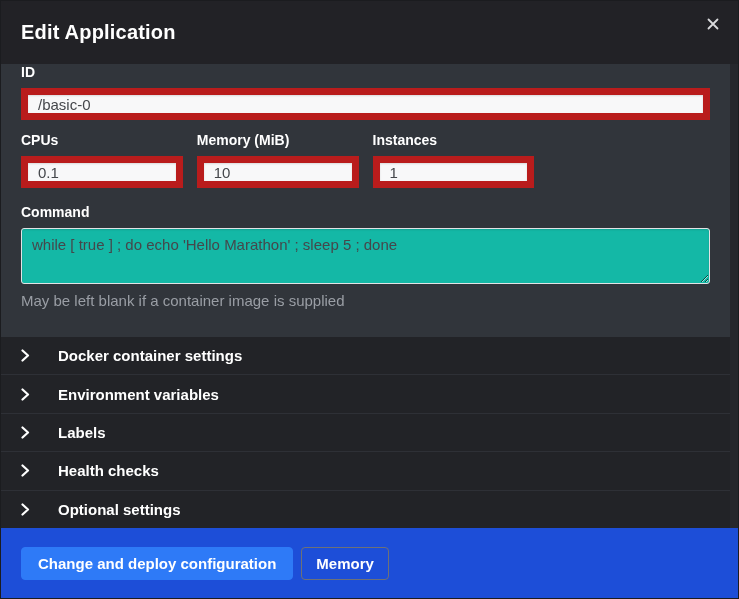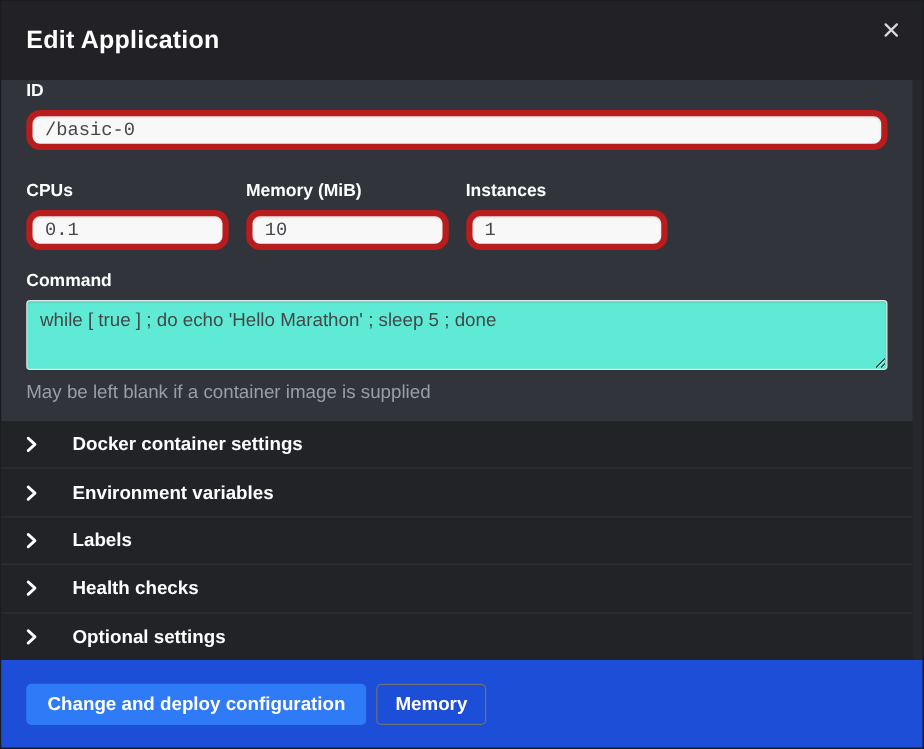--- a/index.html
+++ b/index.html
@@ -58,40 +58,40 @@
     color: #ffffff;
     font-size: 14px;
     font-weight: 700;
     margin-bottom: 7px;
     line-height: 17px;
   }
   .text-input {
     width: 100%;
     height: 32px;
     background: #f8f8f9;
-    border: 5px solid #b91c1c;
-    border-radius: 11px;
+    border: 7px solid #b91c1c;
+    border-radius: 0;
     padding: 0 10px;
     font-size: 15px;
     color: #45474b;
-    font-family: Liberation Mono, monospace;
+    font-family: Liberation Sans, sans-serif;
     box-shadow: inset 0 1px 2px rgba(0,0,0,.12);
     outline: none;
   }
   .grid4 {
     display: grid;
     grid-template-columns: repeat(4, 1fr);
     column-gap: 14px;
-    margin-top: 24px;
+    margin-top: 12px;
   }
   .command-group { margin-top: 16px; }
   .command-textarea {
     width: 100%;
     height: 56px;
-    background: #5eead4;
+    background: #14b8a6;
     border: 1px solid #e2e3e5;
     border-radius: 3px;
     padding: 6px 10px;
     font-size: 15px;
     line-height: 1.3;
     color: #45474b;
     font-family: "Liberation Sans", sans-serif;
     box-shadow: inset 0 1px 2px rgba(0,0,0,.12);
     resize: both;
     outline: none;

